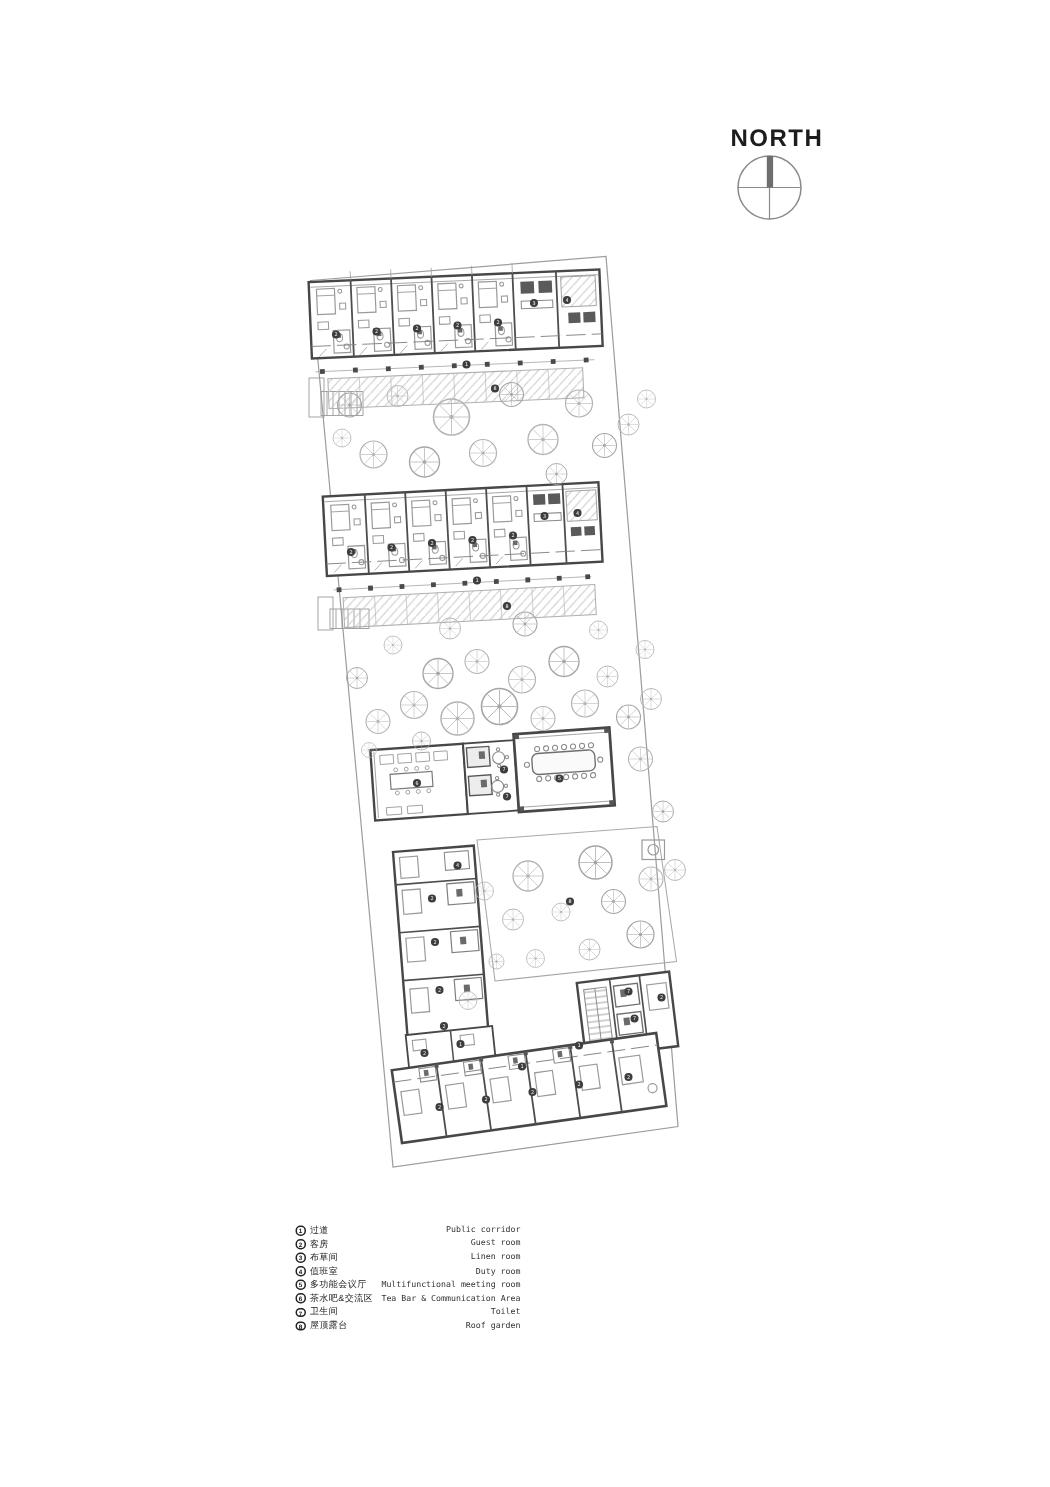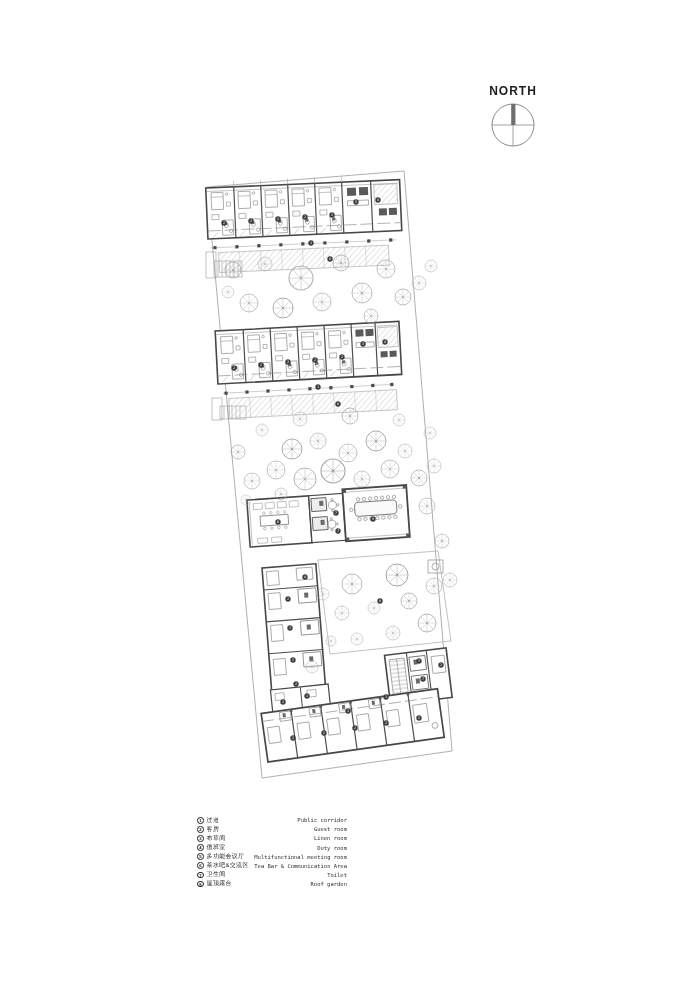--- a/index.html
+++ b/index.html
@@ -3,21 +3,21 @@
 <meta charset="utf-8">
 <style>
   html,body{margin:0;padding:0;background:#ffffff;}
   .stage{
     position:relative;width:700px;height:991px;background:#ffffff;overflow:hidden;
     font-family:"Liberation Sans",sans-serif;
   }
   .plan-svg{position:absolute;left:0;top:0;}
   .north-label{
     position:absolute;left:487px;top:84px;width:52px;text-align:center;
-    font-size:12px;font-weight:600;letter-spacing:1px;color:#1c1c1c;
+    font-size:16px;font-weight:600;letter-spacing:1px;color:#1c1c1c;
     font-family:"Liberation Sans",sans-serif;
   }
   .compass{position:absolute;left:488px;top:100px;}
   .legend{
     position:absolute;left:197px;top:817px;width:150px;
     display:flex;flex-direction:column;gap:2.6px;
   }
   .lrow{display:flex;align-items:center;gap:3px;height:6.5px;}
   .lnum{
     flex:0 0 auto;width:6.6px;height:6.6px;border:0.9px solid #222;border-radius:50%;

